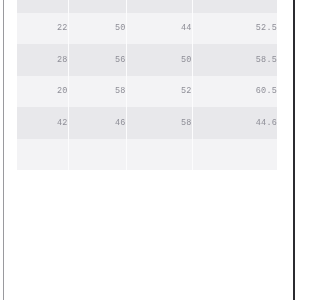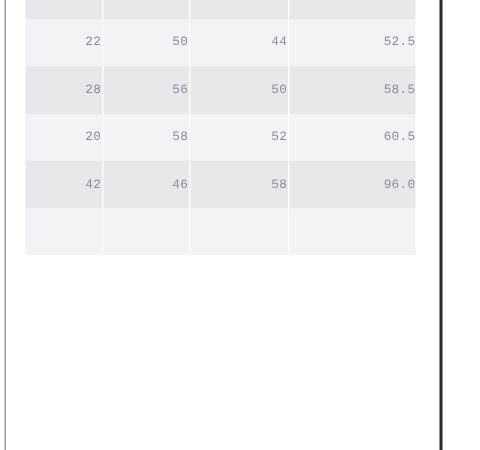--- a/index.html
+++ b/index.html
@@ -114,21 +114,21 @@
           <td>52</td>
           <td>60.5</td>
         </tr>
 
 
 
         <tr class="row-odd">
           <td>42</td>
           <td>46</td>
           <td>58</td>
-          <td>96.0</td>
+          <td>44.6</td>
         </tr>
 
         <tr class="row-even">
           <td></td>
           <td></td>
           <td></td>
           <td></td>
         </tr>
 
       </tbody>

